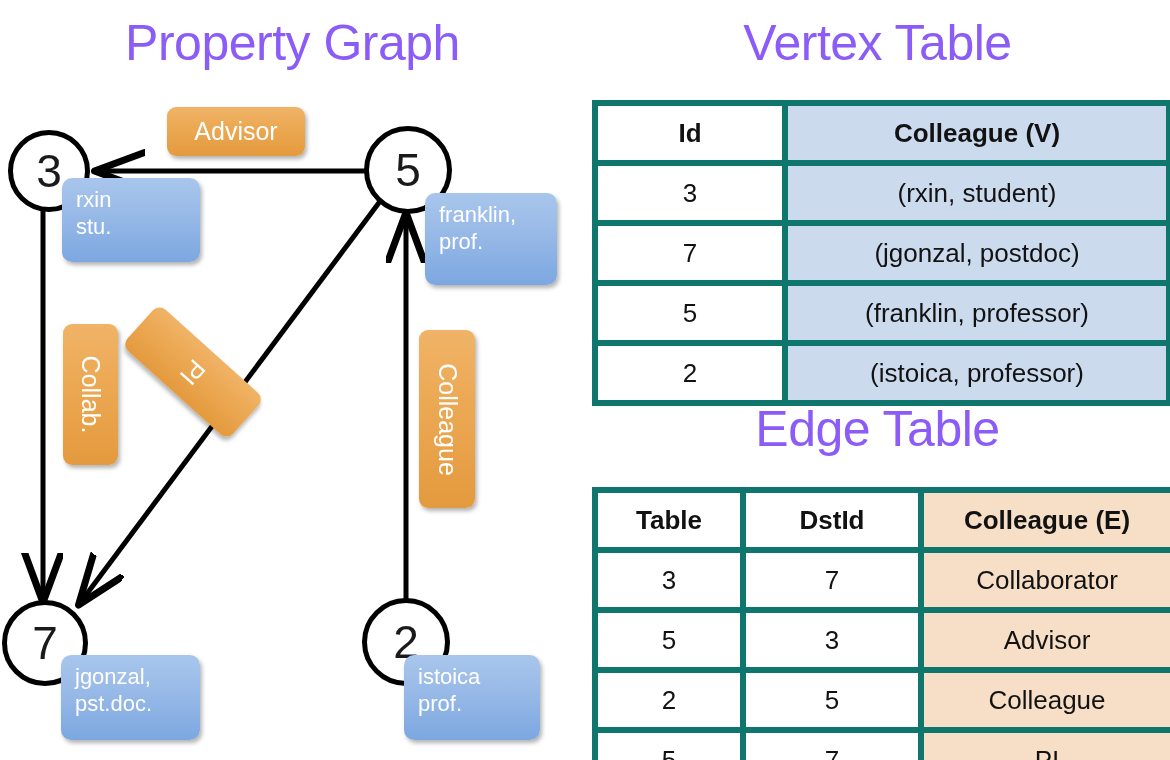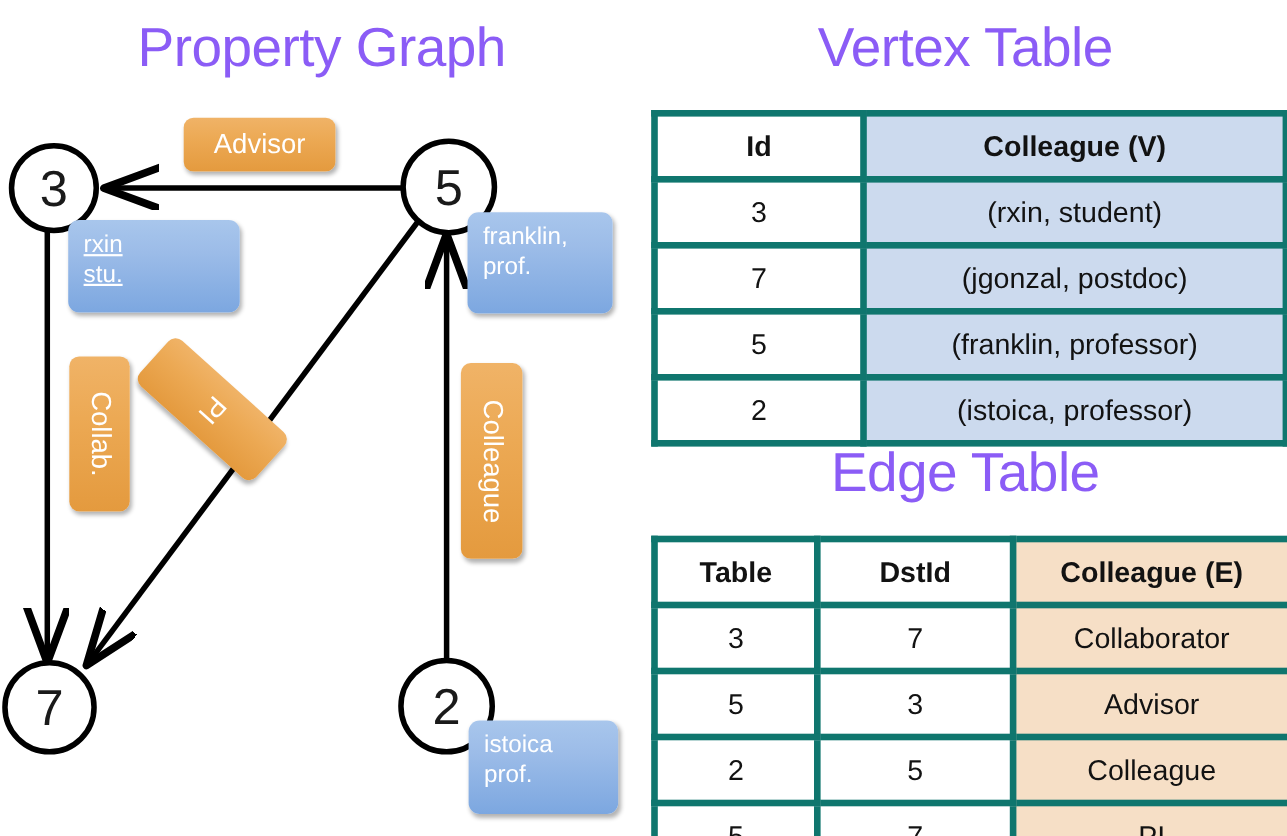--- a/index.html
+++ b/index.html
@@ -169,28 +169,30 @@
   </div>
 
   <div class="vertex-node" id="node-7" style="left:2px;   top:600px; width:86px; height:86px;">
     <span>7</span>
   </div>
 
   <div class="vertex-node" id="node-2" style="left:362px; top:598px; width:88px; height:88px;">
     <span>2</span>
   </div>
 
-  <div class="prop-box" style="left:62px;  top:200px; width:156px; height:84px;text-decoration:underline;">rxin
+  <div class="prop-box" style="left:62px;  top:178px; width:138px; height:84px;">rxin
 stu.</div>
 
   <div class="prop-box" style="left:425px; top:193px; width:132px; height:92px;">franklin,
 prof.</div>
 
-
-  <div class="prop-box" style="left:426px; top:655px; width:136px; height:85px;">istoica
+  <div class="prop-box" style="left:61px;  top:655px; width:139px; height:85px;">jgonzal,
+pst.doc.</div>
+
+  <div class="prop-box" style="left:404px; top:655px; width:136px; height:85px;">istoica
 prof.</div>
 
   <div class="edge-label" style="left:167px; top:107px; width:138px; height:49px;">
     <span class="edge-label-text">Advisor</span>
   </div>
 
   <div class="edge-label rot-vert" style="left:63px; top:324px; width:55px; height:141px;">
     <span class="edge-label-text">Collab.</span>
   </div>
 

